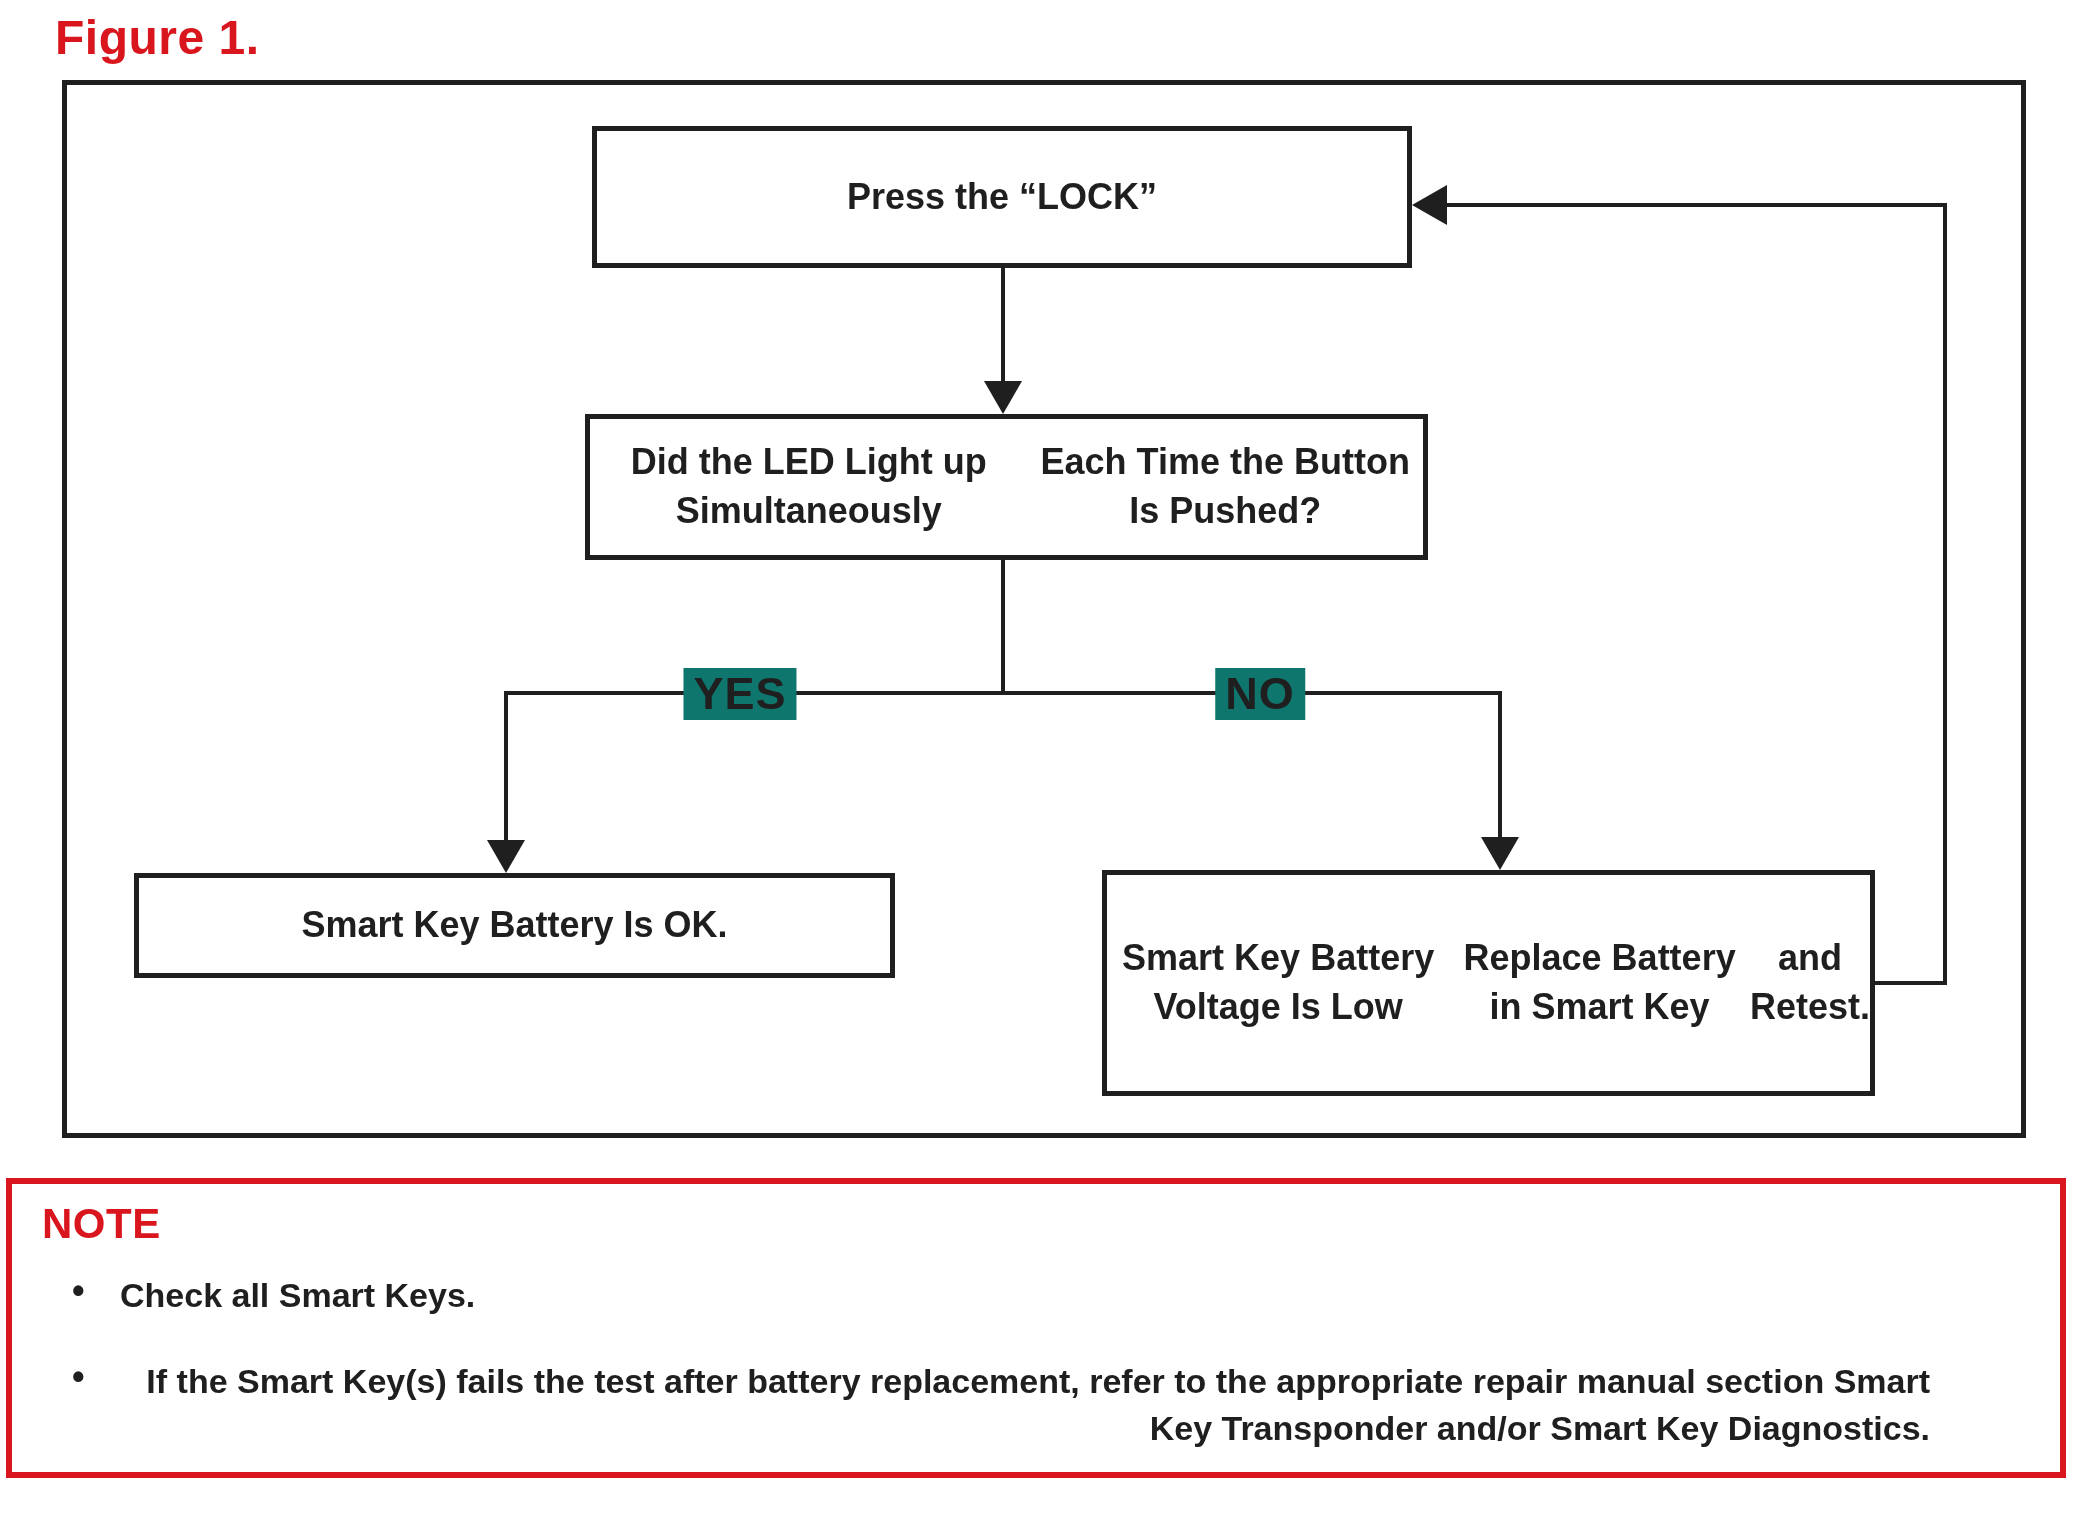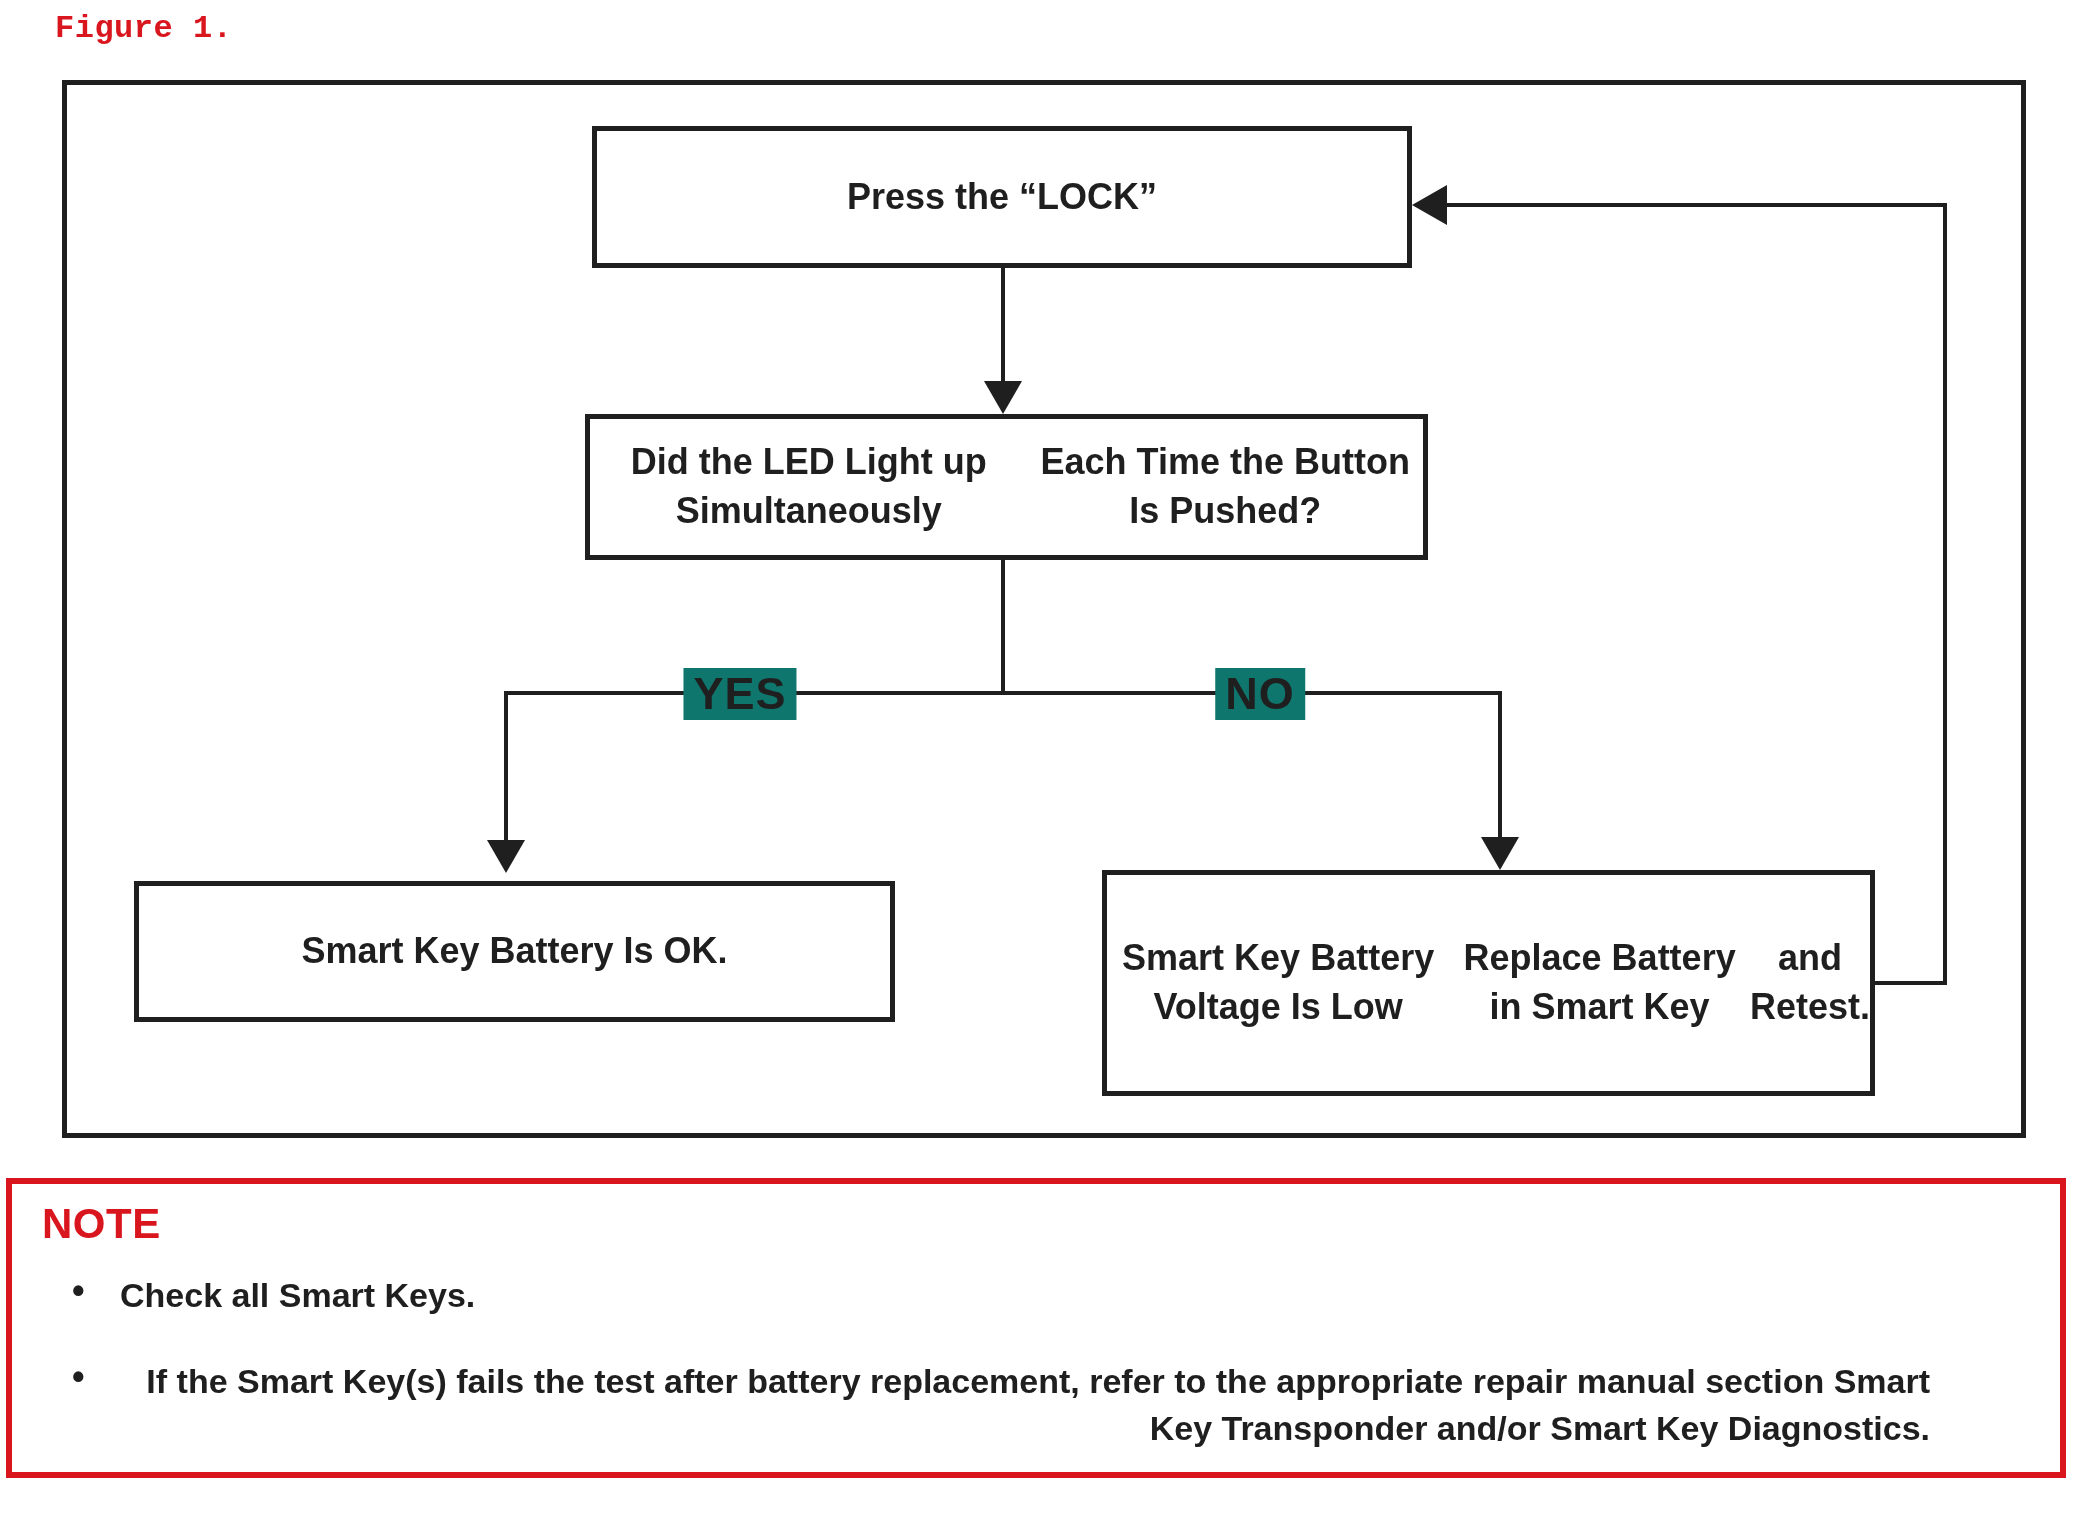--- a/index.html
+++ b/index.html
@@ -13,24 +13,23 @@
     position: relative;
     font-family: "Liberation Sans", sans-serif;
     font-weight: 700;
     color: #1f1f1f;
   }
 
   .figure-label {
     position: absolute;
     left: 55px;
     top: 10px;
-    font-size: 32px;
+    font-size: 48px;
     color: #d9161d;
     letter-spacing: 0.5px;
-    font-family: Liberation Mono, monospace;
   }
 
   .frame {
     position: absolute;
     left: 62px;
     top: 80px;
     width: 1964px;
     height: 1058px;
     border: 5px solid #1f1f1f;
     background: #ffffff;
@@ -143,21 +142,21 @@
 
 <div class="branch-label" style="left:740px; top:694px;">YES</div>
 <div class="branch-label" style="left:1260px; top:694px;">NO</div>
 
 <div class="cline" style="left:504px; top:691px; width:4px; height:150px;"></div>
 <div class="arrow-down" style="left:487px; top:840px;"></div>
 
 <div class="cline" style="left:1498px; top:691px; width:4px; height:147px;"></div>
 <div class="arrow-down" style="left:1481px; top:837px;"></div>
 
-<div class="node" style="left:134px; top:873px; width:761px; height:141px;margin-top:8px;">
+<div class="node" style="left:134px; top:873px; width:761px; height:105px;">
   <div>Smart Key Battery Is OK.</div>
 </div>
 
 <div class="node" style="left:1102px; top:870px; width:773px; height:226px;">
   <div>Smart Key Battery Voltage Is Low</div>
   <div class="spacer-28"></div>
   <div>Replace Battery in Smart Key</div>
   <div>and Retest.</div>
 </div>
 

